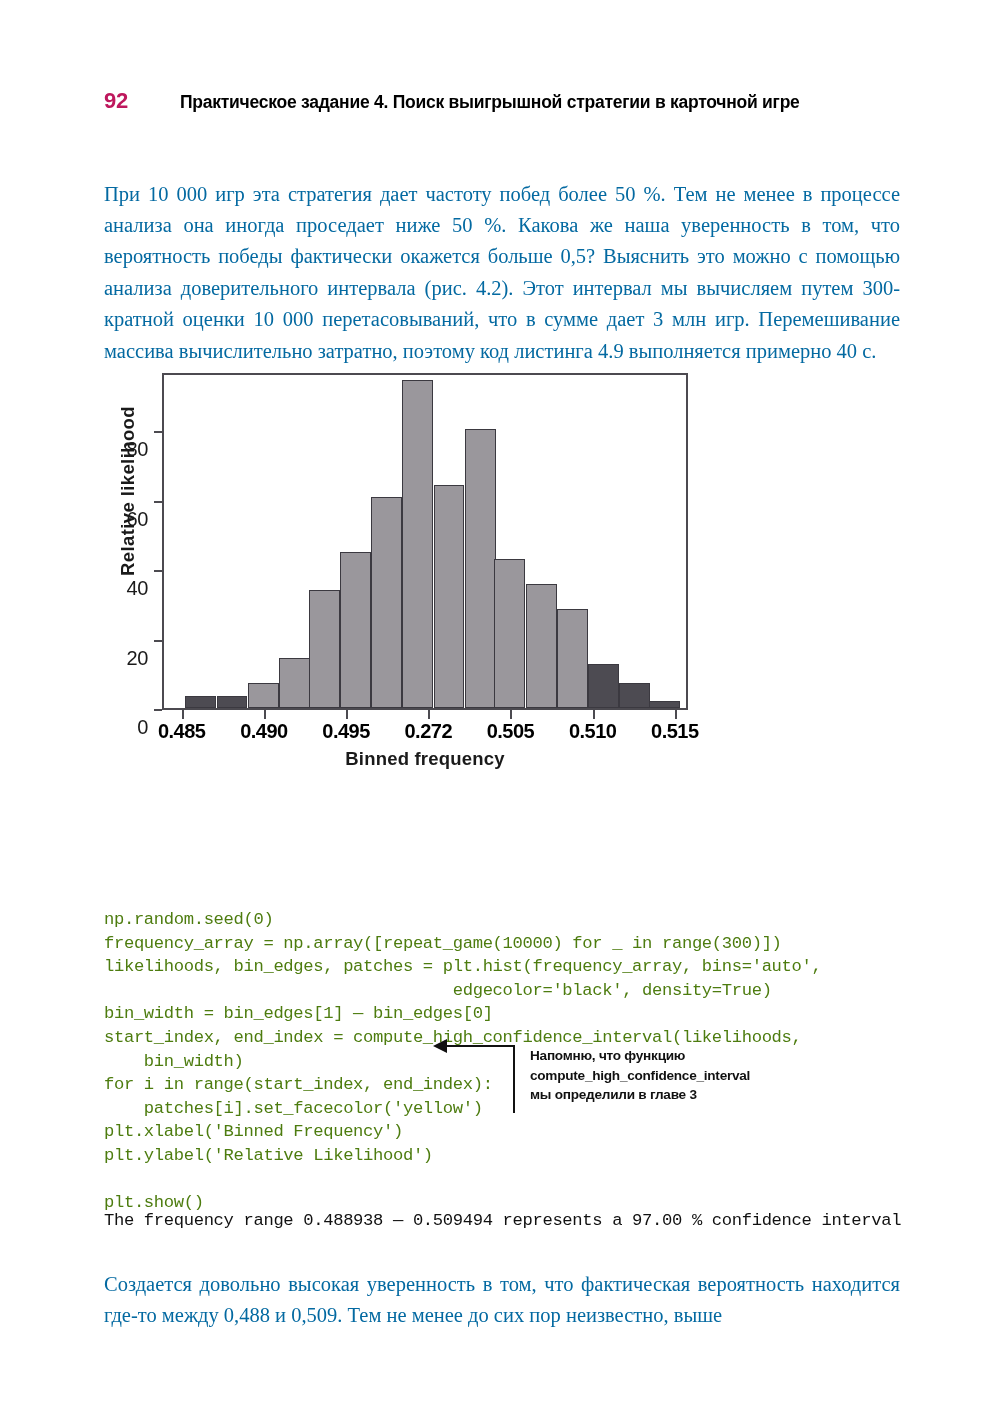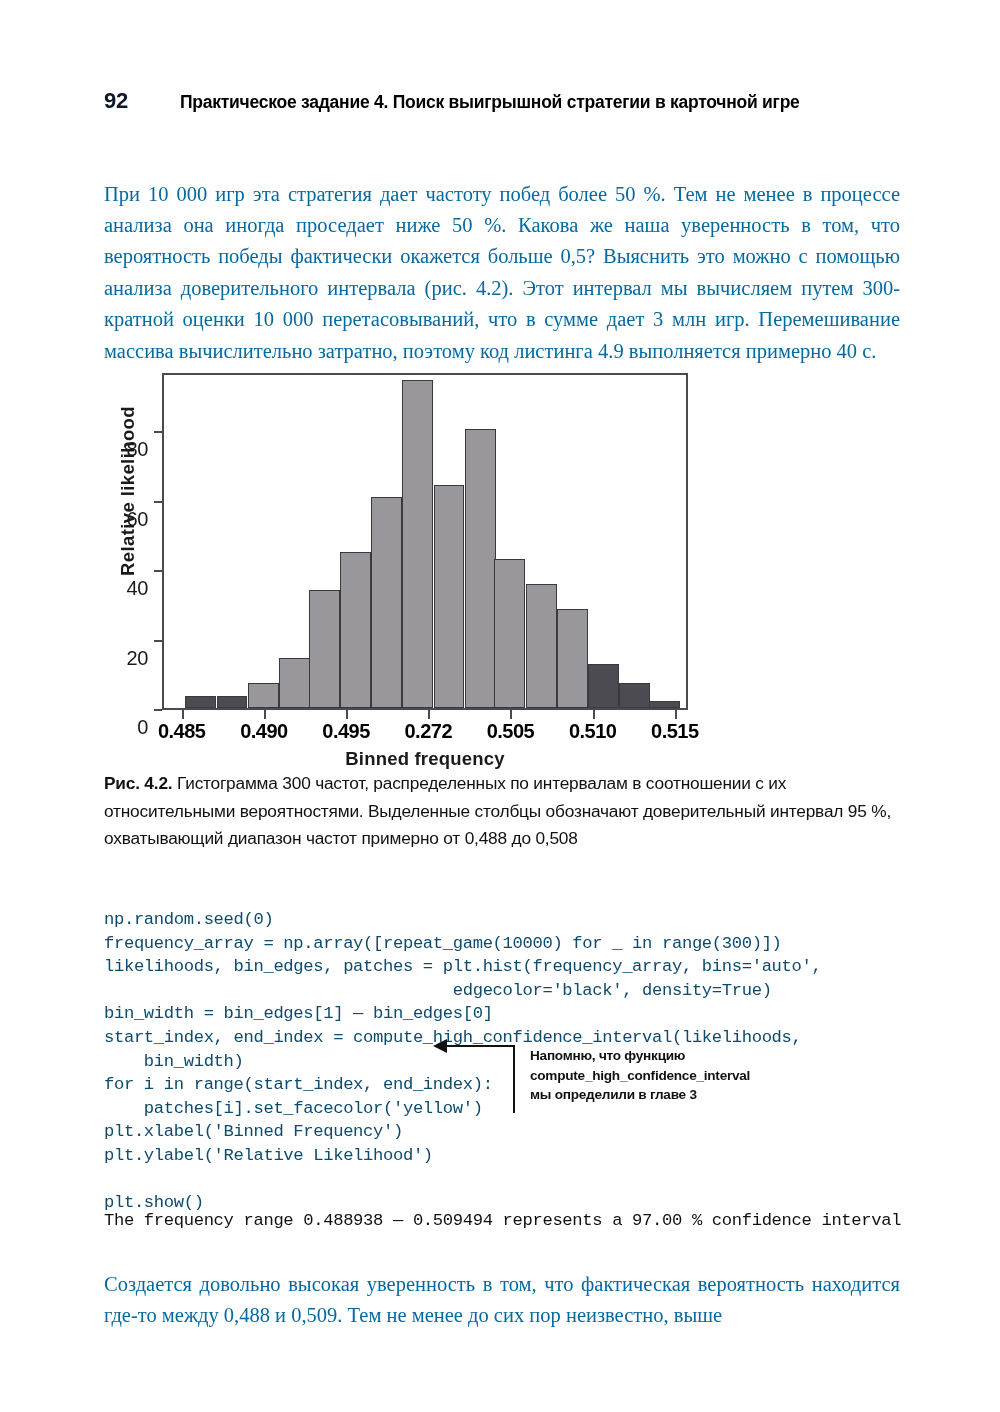--- a/index.html
+++ b/index.html
@@ -29,21 +29,21 @@
     top: 88px;
     width: 800px;
     display: flex;
     align-items: baseline;
     font-family: "Liberation Sans", sans-serif;
   }
   .runhead-num {
     font-weight: bold;
     font-size: 22px;
     letter-spacing: -0.3px;
-    color: #0f172a;
+    color: #be185d;
     width: 76px;
     flex: none;
   }
   .runhead-title {
     font-weight: bold;
     font-size: 17.5px;
     letter-spacing: -0.25px;
     color: #000;
   }
 
@@ -198,21 +198,21 @@
 
   
   .code {
     position: absolute;
     left: 104px;
     top: 908px;
     width: 830px;
     font-family: "Liberation Mono", monospace;
     font-size: 17.2px;
     line-height: 23.6px;
-    color: #0c4a6e;
+    color: #4d7c0f;
     white-space: pre;
     letter-spacing: -0.35px;
   }
   .code-line { height: 23.6px; }
   .code-gap { height: 23.6px; }
 
   .console {
     position: absolute;
     left: 104px;
     top: 1209px;
@@ -343,23 +343,20 @@
         <div class="xtick-label" style="left: 406.475px;">0.505</div>
         <div class="xtick" style="left: 488.662px;"></div>
         <div class="xtick-label" style="left: 488.662px;">0.510</div>
         <div class="xtick" style="left: 570.85px;"></div>
         <div class="xtick-label" style="left: 570.85px;">0.515</div>
       </div>
 
     <div class="xlabel">Binned frequency</div>
   </div>
 
-  <div class="caption">
-    <b>Рис. 4.2.</b><span> Гистограмма 300 частот, распределенных по интервалам в соотношении с их относительными вероятностями. Выделенные столбцы обозначают доверительный интервал 95 %, охватывающий диапазон частот примерно от 0,488 до 0,508</span>
-  </div>
 
 
   <div class="code" id="code-block"><div class="code-line">np.random.seed(0)</div><div class="code-line">frequency_array = np.array([repeat_game(10000) for _ in range(300)])</div><div class="code-line">likelihoods, bin_edges, patches = plt.hist(frequency_array, bins='auto',</div><div class="code-line">                                   edgecolor='black', density=True)</div><div class="code-line">bin_width = bin_edges[1] — bin_edges[0]</div><div class="code-line">start_index, end_index = compute_high_confidence_interval(likelihoods,</div><div class="code-line">    bin_width)</div><div class="code-line">for i in range(start_index, end_index):</div><div class="code-line">    patches[i].set_facecolor('yellow')</div><div class="code-line">plt.xlabel('Binned Frequency')</div><div class="code-line">plt.ylabel('Relative Likelihood')</div><div class="code-gap">&nbsp;</div><div class="code-line">plt.show()</div></div>
 
   <div class="console">The frequency range 0.488938 — 0.509494 represents a 97.00 % confidence interval</div>
 
   <div class="annot">
     <div class="annot-arrow"></div>
     <div class="annot-hline"></div>
     <div class="annot-vline"></div>

